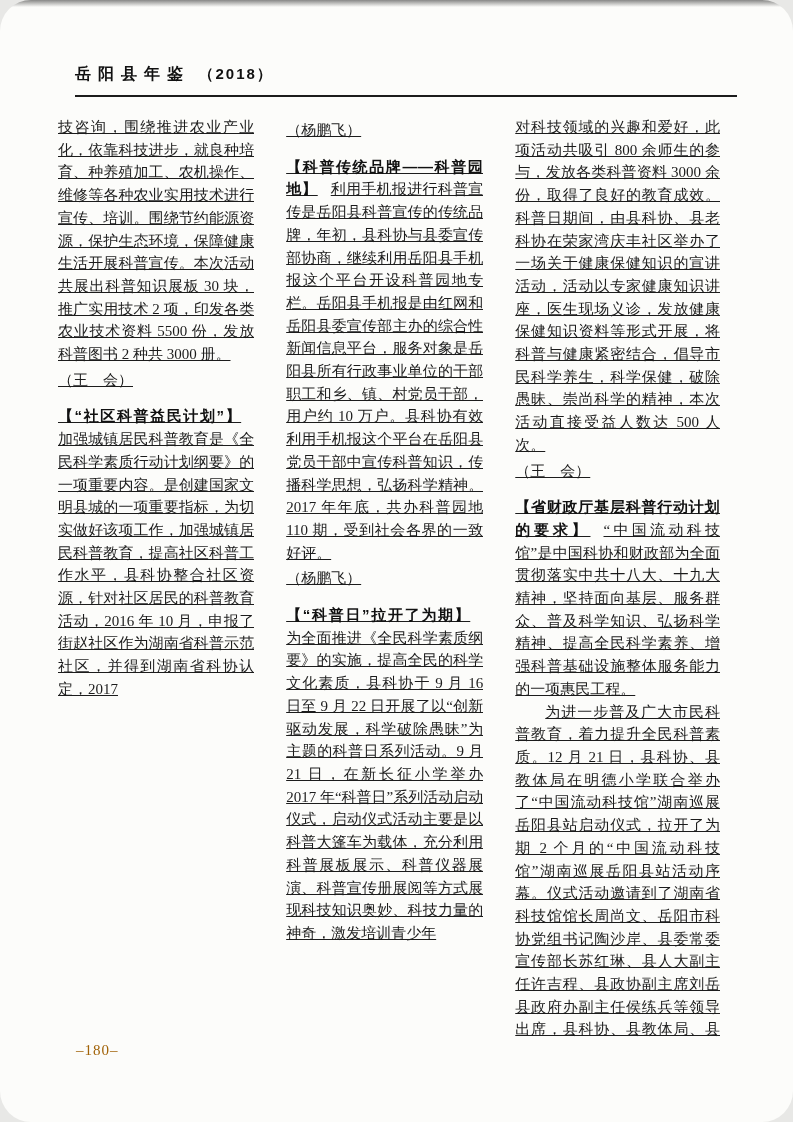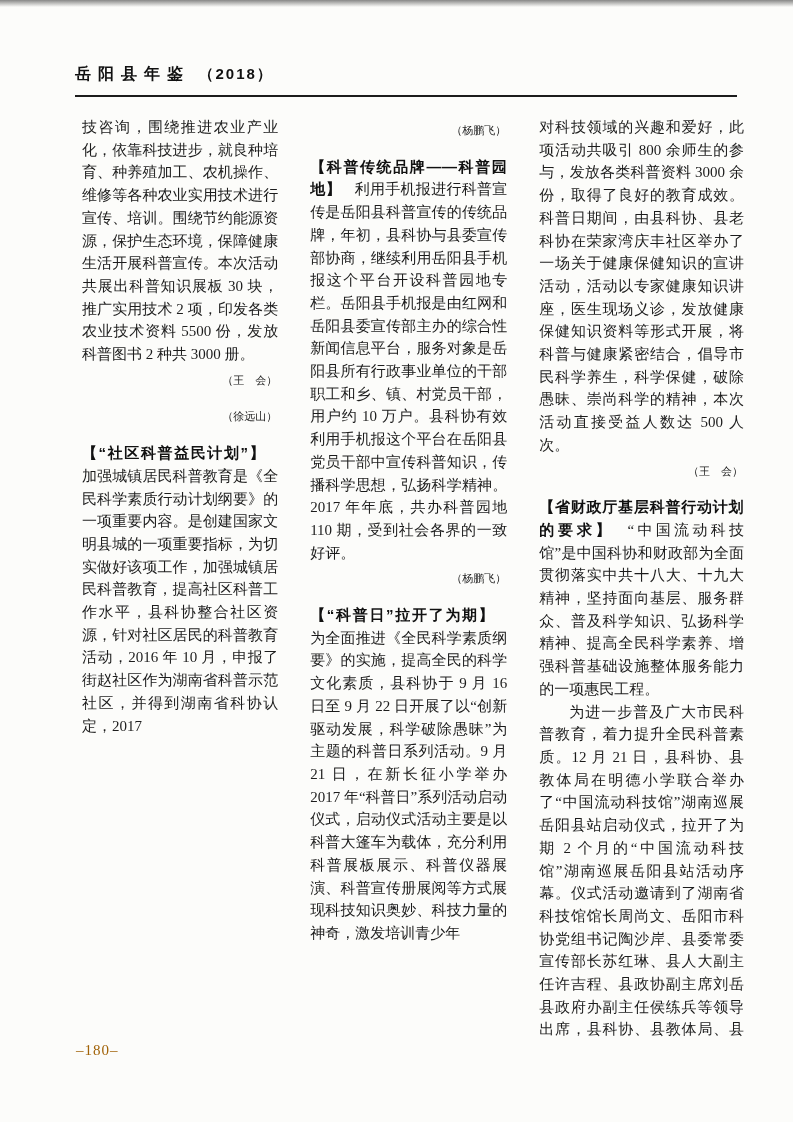--- a/index.html
+++ b/index.html
@@ -4,54 +4,54 @@
 <style>
   html,body{margin:0;padding:0;background:#e8e8e6;}
   .page{
     position:relative;
     width:793px;height:1122px;
     background:#fcfcfa;
     margin:0 auto;
     overflow:hidden;
     font-family:"Liberation Serif","DejaVu Serif",serif;
     color:#1c1c1c;
+    border-radius:31px;
   }
   .scan-edge-top{
     position:absolute;top:0;left:0;width:100%;height:7px;
     background:linear-gradient(to bottom, rgba(40,40,40,0.55), rgba(40,40,40,0));
     pointer-events:none;
   }
   .page-header{
     position:absolute;top:64px;left:75px;width:662px;
     border-bottom:2px solid #1c1c1c;
     padding-bottom:10px;
     font-family:"Liberation Sans","DejaVu Sans",sans-serif;
   }
   .page-title{
     font-weight:bold;font-size:16px;letter-spacing:7px;color:#111;
   }
   .page-title-year{
     font-weight:bold;font-size:15px;letter-spacing:2px;color:#111;margin-left:4px;
   }
   .columns{
-    position:absolute;top:116px;left:82px;width:662px;height:922px;
-    display:flex;gap:32px;overflow:hidden;
+    position:absolute;top:116px;left:58px;width:662px;height:922px;
+    display:flex;gap:32px;overflow:hidden;text-decoration:underline;
   }
   .text-column{overflow:hidden;}
   .col-1{width:206px;}
   .col-2{width:207px;}
   .col-3{width:215px;}
   .body-paragraph, .entry-body{
     font-size:15px;line-height:22.7px;
     text-align:justify;text-align-last:left;
     margin:0;
   }
   .attribution{
-    font-size:11px;line-height:22.7px;
-    text-align:right;
+    font-size:15px;line-height:22.7px;
     margin:3px 1px 14px 0;
   }
   .entry{margin-top:14px;}
   .entry-title{
     font-family:"Liberation Sans","DejaVu Sans",sans-serif;
     font-weight:bold;color:#111;
     letter-spacing:0.5px;
     margin-right:13px;
   }
   .indent{text-indent:2em;}
@@ -70,21 +70,20 @@
   <div class="page-header">
     <span class="page-title">岳阳县年鉴</span>
     <span class="page-title-year">（2018）</span>
   </div>
 
   <div class="columns">
 
     <div class="text-column col-1">
       <p class="body-paragraph">技咨询，围绕推进农业产业化，依靠科技进步，就良种培育、种养殖加工、农机操作、维修等各种农业实用技术进行宣传、培训。围绕节约能源资源，保护生态环境，保障健康生活开展科普宣传。本次活动共展出科普知识展板 30 块，推广实用技术 2 项，印发各类农业技术资料 5500 份，发放科普图书 2 种共 3000 册。</p>
       <div class="attribution">（王　会）</div>
-      <div class="attribution">（徐远山）</div>
       <p class="entry entry-body"><span class="entry-title">【“社区科普益民计划”】</span><span>加强城镇居民科普教育是《全民科学素质行动计划纲要》的一项重要内容。是创建国家文明县城的一项重要指标，为切实做好该项工作，加强城镇居民科普教育，提高社区科普工作水平，县科协整合社区资源，针对社区居民的科普教育活动，2016 年 10 月，申报了街赵社区作为湖南省科普示范社区，并得到湖南省科协认定，2017</span></p>
     </div>
 
     <div class="text-column col-2">
       <div class="attribution">（杨鹏飞）</div>
       <p class="entry entry-body"><span class="entry-title">【科普传统品牌——科普园地】</span><span>利用手机报进行科普宣传是岳阳县科普宣传的传统品牌，年初，县科协与县委宣传部协商，继续利用岳阳县手机报这个平台开设科普园地专栏。岳阳县手机报是由红网和岳阳县委宣传部主办的综合性新闻信息平台，服务对象是岳阳县所有行政事业单位的干部职工和乡、镇、村党员干部，用户约 10 万户。县科协有效利用手机报这个平台在岳阳县党员干部中宣传科普知识，传播科学思想，弘扬科学精神。2017 年年底，共办科普园地 110 期，受到社会各界的一致好评。</span></p>
       <div class="attribution">（杨鹏飞）</div>
       <p class="entry entry-body"><span class="entry-title">【“科普日”拉开了为期】</span><span>为全面推进《全民科学素质纲要》的实施，提高全民的科学文化素质，县科协于 9 月 16 日至 9 月 22 日开展了以“创新驱动发展，科学破除愚昧”为主题的科普日系列活动。9 月 21 日，在新长征小学举办 2017 年“科普日”系列活动启动仪式，启动仪式活动主要是以科普大篷车为载体，充分利用科普展板展示、科普仪器展演、科普宣传册展阅等方式展现科技知识奥妙、科技力量的神奇，激发培训青少年</span></p>
     </div>
 

